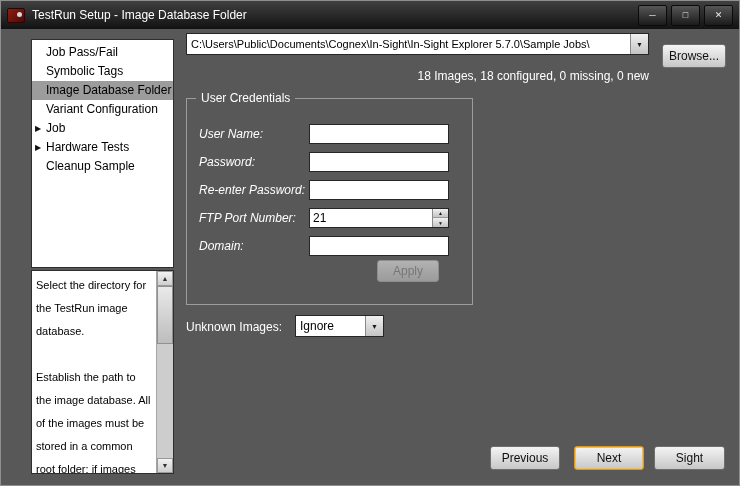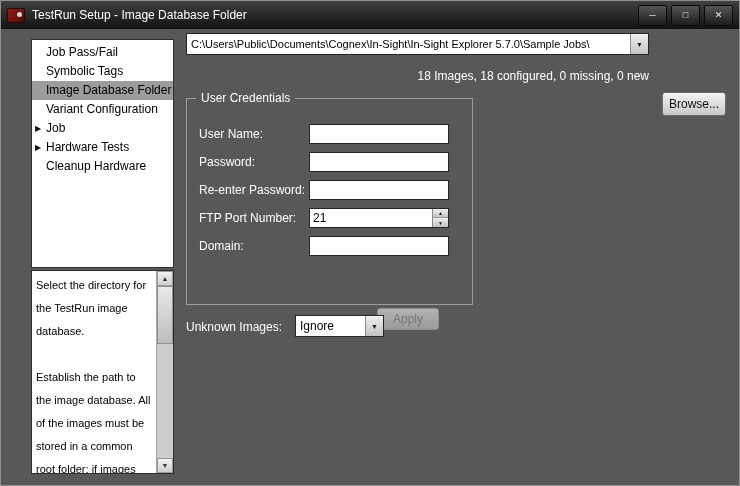--- a/index.html
+++ b/index.html
@@ -26,29 +26,29 @@
   .scroll-btn{position:absolute;left:0;right:0;height:15px;background:linear-gradient(#f2f2f2,#cfcfcf);border:1px solid #9a9a9a;box-sizing:border-box;display:flex;align-items:center;justify-content:center;font-size:7px;color:#333;cursor:default;}
   .scroll-btn.up{top:0;}
   .scroll-btn.down{bottom:0;}
   .scroll-thumb{position:absolute;left:0;right:0;top:15px;height:58px;background:linear-gradient(#e9e9e9,#bdbdbd);border:1px solid #919191;box-sizing:border-box;cursor:default;}
 
   
   .path-combo{position:absolute;left:185px;top:32px;width:463px;height:22px;background:#ffffff;border:1px solid #262626;box-sizing:border-box;}
   .path-combo input{position:absolute;left:0;top:0;bottom:0;width:calc(100% - 18px);border:0;outline:none;padding:0 4px;font-family:inherit;font-size:11px;color:#000;background:transparent;}
   .combo-arrow{position:absolute;right:0;top:0;bottom:0;width:17px;background:linear-gradient(#f0f0f0,#c4c4c4);border-left:1px solid #8a8a8a;display:flex;align-items:center;justify-content:center;font-size:7px;color:#1a1a1a;cursor:default;}
 
-  .btn{position:absolute;background:linear-gradient(#f4f4f4,#c7c7c7);border:1px solid #6e6e6e;border-radius:3px;color:#101010;font-size:12px;display:flex;align-items:center;justify-content:center;box-sizing:border-box;cursor:default;font-family:inherit;margin-top:48px;}
+  .btn{position:absolute;background:linear-gradient(#f4f4f4,#c7c7c7);border:1px solid #6e6e6e;border-radius:3px;color:#101010;font-size:12px;display:flex;align-items:center;justify-content:center;box-sizing:border-box;cursor:default;font-family:inherit;}
   .btn-browse{left:661px;top:43px;width:64px;height:24px;}
 
   .status{position:absolute;left:185px;top:68px;width:463px;text-align:right;color:#ffffff;font-size:12px;}
 
   
   .groupbox{position:absolute;left:185px;top:97px;width:287px;height:207px;border:1px solid #9c9c9c;box-sizing:border-box;}
   .legend{position:absolute;top:-8px;left:9px;background:#585858;padding:0 5px;font-size:12px;color:#ffffff;white-space:nowrap;}
-  .f-label{position:absolute;left:12px;color:#ffffff;font-size:12px;white-space:nowrap;}
+  .f-label{position:absolute;left:12px;color:#ffffff;font-size:12px;white-space:nowrap;font-style:italic;}
   .f-input{position:absolute;left:122px;width:140px;height:20px;border:1px solid #262626;background:#ffffff;box-sizing:border-box;font-family:inherit;font-size:12px;padding:0 3px;outline:none;color:#000;}
   .spin-wrap{position:absolute;left:122px;width:140px;height:20px;border:1px solid #262626;background:#ffffff;box-sizing:border-box;}
   .spin-wrap input{position:absolute;left:0;top:0;bottom:0;width:calc(100% - 16px);border:0;outline:none;padding:0 3px;font-family:inherit;font-size:12px;color:#000;background:transparent;}
   .spin-col{position:absolute;right:0;top:0;bottom:0;width:15px;border-left:1px solid #8a8a8a;}
   .spin-btn{position:absolute;left:0;right:0;height:50%;background:linear-gradient(#f0f0f0,#c4c4c4);display:flex;align-items:center;justify-content:center;font-size:5px;color:#1a1a1a;cursor:default;box-sizing:border-box;}
   .spin-btn.up{top:0;border-bottom:1px solid #9a9a9a;}
   .spin-btn.down{bottom:0;}
   .btn-apply{left:190px;top:161px;width:62px;height:22px;background:linear-gradient(#b2b2b2,#9b9b9b);border:1px solid #8d8d8d;color:#777777;}
 
   
@@ -80,21 +80,21 @@
       </div>
   </div>
 
   <div class="list">
     <div class="list-item"><span>Job Pass/Fail</span></div>
     <div class="list-item"><span>Symbolic Tags</span></div>
     <div class="list-item selected"><span>Image Database Folder</span></div>
     <div class="list-item"><span>Variant Configuration</span></div>
     <div class="list-item"><span class="tree-arrow">▶</span><span>Job</span></div>
     <div class="list-item"><span class="tree-arrow">▶</span><span>Hardware Tests</span></div>
-    <div class="list-item"><span>Cleanup Hardware</span></div>
+    <div class="list-item"><span>Cleanup Sample</span></div>
   </div>
 
   <div class="descbox">
     <div class="desc-text">Select the directory for the TestRun image database.
 
 Establish the path to the image database. All of the images must be stored in a common root folder; if images are stored in multiple folders, select the folder that contains all of the images and sub-folders with images.</div>
     <div class="vscroll">
       <div class="scroll-btn up">
           <span>▲</span>
         </div>

